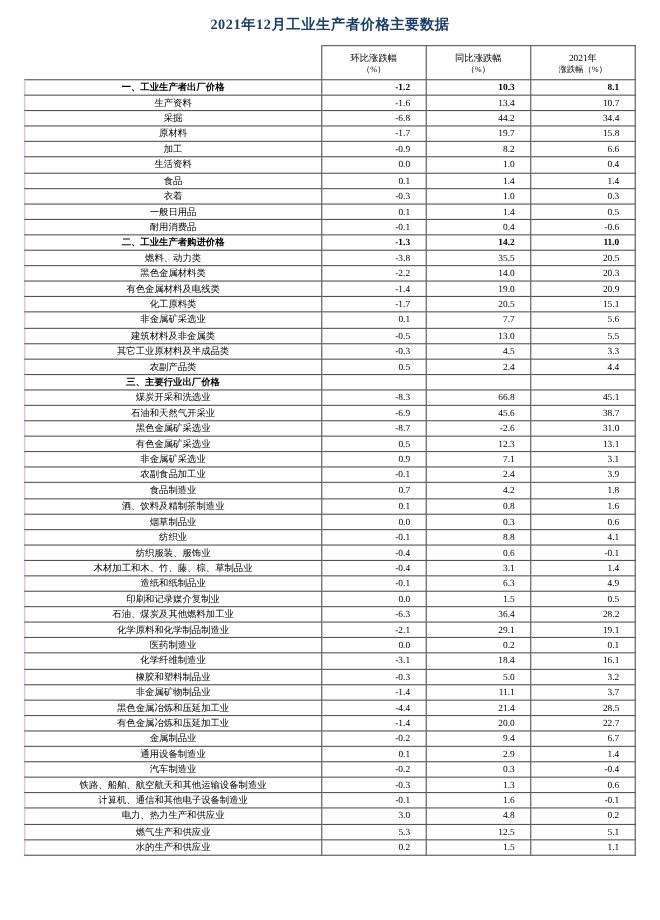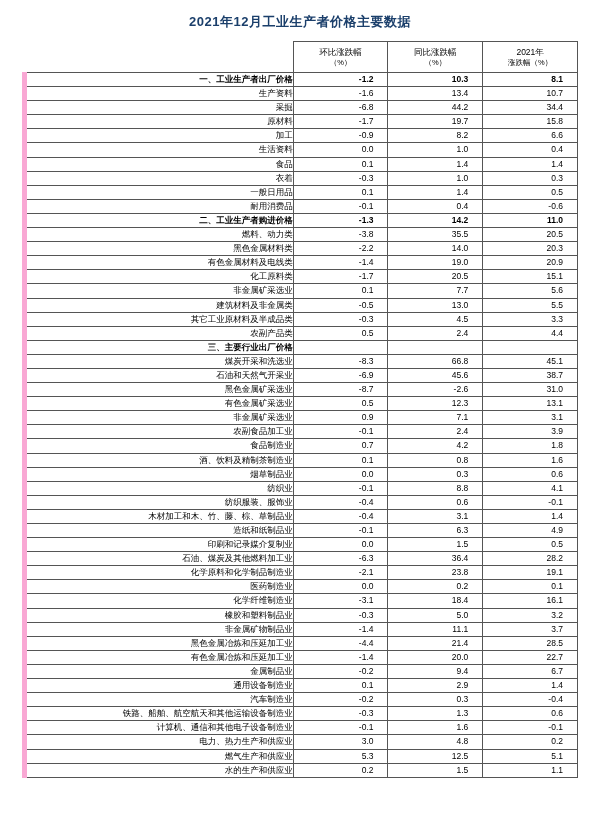--- a/index.html
+++ b/index.html
@@ -13,20 +13,21 @@
     font-family: "Liberation Sans", sans-serif;
     color: #000000;
     overflow: hidden;
   }
   .page {
     position: relative;
     width: 600px;
     height: 836px;
     box-sizing: border-box;
     padding: 0 22px;
+    font-family: Liberation Serif, serif;
   }
   .doc-title {
     text-align: center;
     font-size: 13px;
     font-weight: bold;
     color: #1b3f6b;
     letter-spacing: 0.5px;
     padding-top: 13px;
     padding-bottom: 10px;
   }
@@ -52,23 +53,23 @@
   thead th.blank { border-left: none; border-top: none; }
   tbody td {
     height: 13.1px;
     line-height: 13.1px;
     border-left: none;
     border-right: none;
     border-top: none;
     border-bottom: none;
   }
   tbody tr td.name {
-    border-left: 5px solid #f9a8d4;
+    border-left: 1px solid #f9a8d4;
     border-right: 1px solid #555555;
-    text-align: right;
+    text-align: center;
     white-space: nowrap;
     overflow: hidden;
   }
   tbody tr td.num {
     border-right: 1px solid #555555;
     text-align: right;
     padding-right: 14px;
     white-space: nowrap;
   }
   tbody tr:last-child td { border-bottom: 1px solid #555555; margin-top: 32px; }
@@ -315,21 +316,21 @@
         </tr>
         <tr>
           <td class="name lvl1">石油、煤炭及其他燃料加工业</td>
           <td class="num">-6.3</td>
           <td class="num">36.4</td>
           <td class="num">28.2</td>
         </tr>
         <tr>
           <td class="name lvl1">化学原料和化学制品制造业</td>
           <td class="num">-2.1</td>
-          <td class="num">23.8</td>
+          <td class="num">29.1</td>
           <td class="num">19.1</td>
         </tr>
         <tr>
           <td class="name lvl1">医药制造业</td>
           <td class="num">0.0</td>
           <td class="num">0.2</td>
           <td class="num">0.1</td>
         </tr>
         <tr>
           <td class="name lvl1">化学纤维制造业</td>

